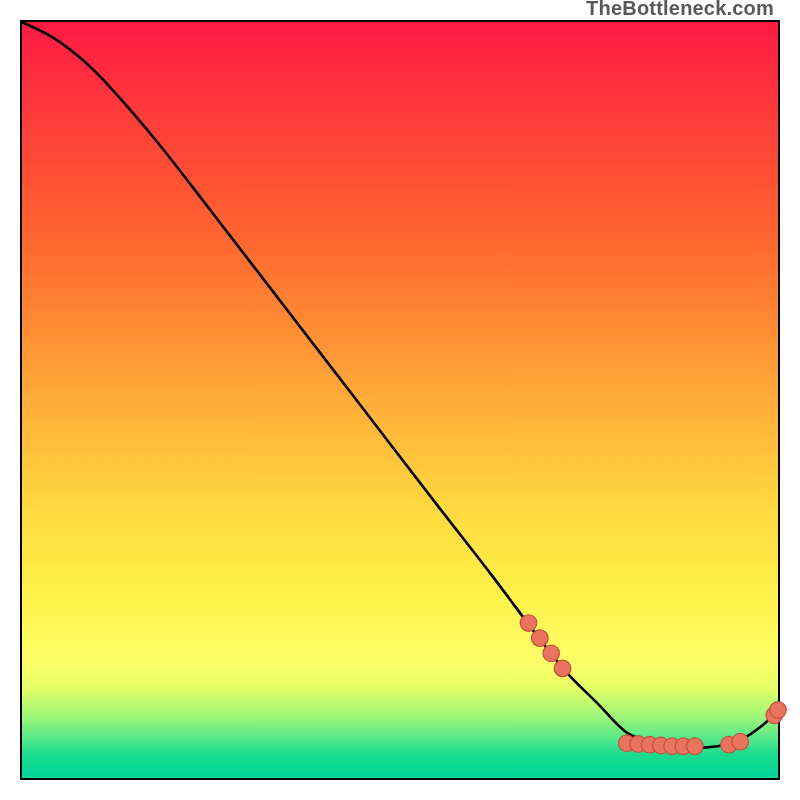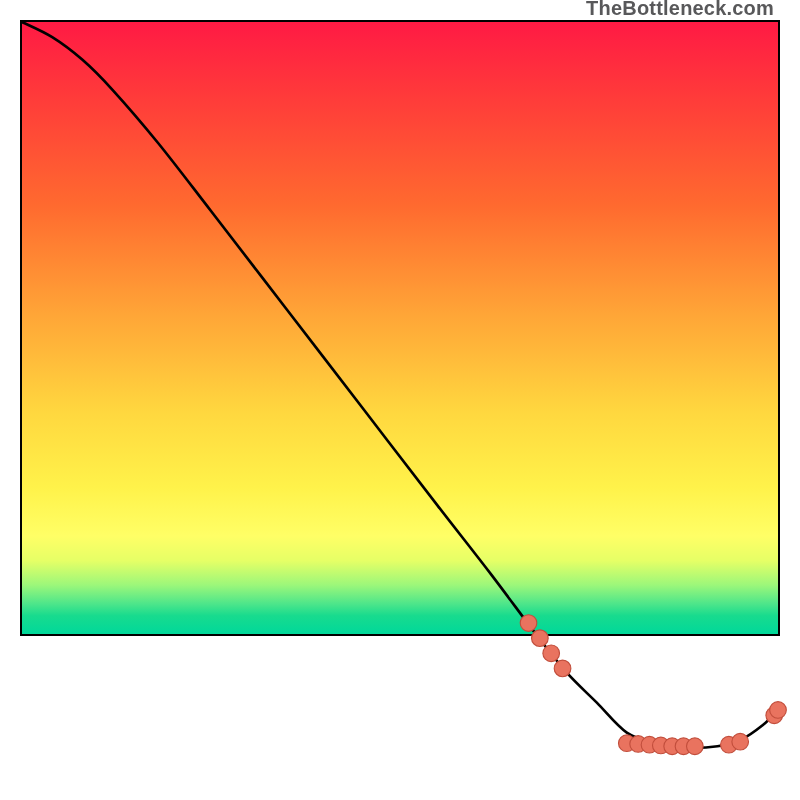--- a/index.html
+++ b/index.html
@@ -14,21 +14,21 @@
   .chart-wrap {
     position: relative;
     width: 800px;
     height: 800px;
   }
   .plot-area {
     position: absolute;
     left: 20px;
     top: 20px;
     width: 760px;
-    height: 616px;
+    height: 760px;
     
     background: linear-gradient(
       to bottom,
       #ff1a44 0%,
       #ff3a3a 12%,
       #ff6a2f 30%,
       #ffa637 48%,
       #ffd83f 64%,
       #fff24a 76%,
       #ffff66 84%,

